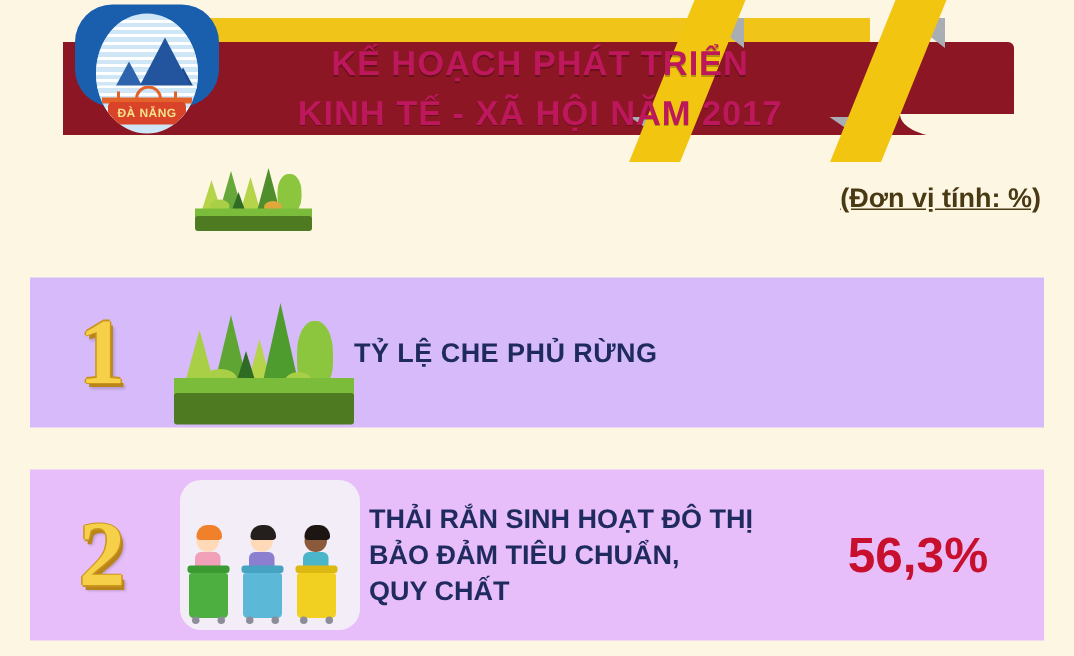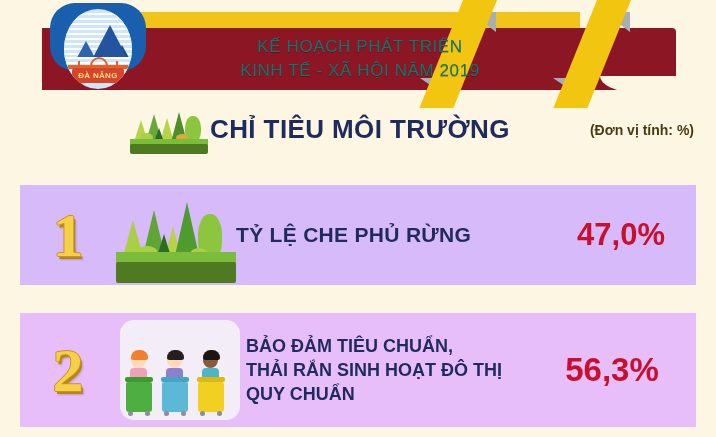--- a/index.html
+++ b/index.html
@@ -75,23 +75,23 @@
   }
 
   .title-block {
     position: absolute; left: 150px; top: 30px;
     width: 420px; height: 58px;
     display: flex; flex-direction: column;
     align-items: center; justify-content: center;
     z-index: 6;
   }
   .title-line {
-    color: #0f766e;
-    font-size: 17px;
-    font-weight: normal;
+    color: #be185d;
+    font-size: 23px;
+    font-weight: bold;
     letter-spacing: 0.6px;
     line-height: 1.42;
     white-space: nowrap;
     text-shadow: 0 1px 0 rgba(0,0,0,.25);
   }
 
   
   .logo {
     position: absolute; left: 50px; top: 3px;
     width: 96px; height: 68px;
@@ -178,22 +178,23 @@
   .subtitle-text {
     position: absolute; left: 210px; top: 14px;
     color: #1f2a5e;
     font-size: 26px; font-weight: bold;
     letter-spacing: .4px;
     white-space: nowrap;
   }
   .unit-text {
     position: absolute; right: 22px; top: 22px;
     color: #4a3a14;
-    font-size: 14px; font-weight: bold;
+    font-size: 18px; font-weight: bold;
     white-space: nowrap;
+    text-decoration: underline;
   }
 
   
   .row {
     position: absolute; left: 20px;
     width: 676px;
     display: flex; align-items: center;
   }
   .row1 { top: 185px; height: 100px; background: #d7baf9; }
   .row2 { top: 313px; height: 114px; background: #e7bef9; }
@@ -216,21 +217,21 @@
   .icon-cell { flex: 0 0 auto; position: relative; }
   .icon-cell.i1 { width: 120px; height: 96px; }
   .icon-cell.i2 { width: 130px; height: 112px; }
 
   .label {
     flex: 1 1 auto;
     color: #1f2a5e;
     font-weight: bold;
     padding-right: 8px;
   }
-  .row1 .label { font-size: 21px; letter-spacing: .3px; }
+  .row1 .label { font-size: 18px; letter-spacing: .3px; }
   .row2 .label { font-size: 18px; line-height: 1.34; }
 
   .pct {
     flex: 0 0 auto;
     color: #c8102e;
     font-weight: bold;
     text-align: center;
   }
   .row1 .pct { width: 150px; font-size: 31px; }
   .row2 .pct { width: 168px; font-size: 33px; }
@@ -318,21 +319,21 @@
   <div class="ribbon r1"></div>
 
   <div class="wedge top2"></div>
   <div class="wedge bot2"></div>
   <div class="ribbon r2"></div>
 
   <div class="band-red-notch"></div>
 
   <div class="title-block">
     <div class="title-line">KẾ HOẠCH PHÁT TRIỂN</div>
-    <div class="title-line">KINH TẾ - XÃ HỘI NĂM 2019</div>
+    <div class="title-line">KINH TẾ - XÃ HỘI NĂM 2017</div>
   </div>
 
   <div class="logo">
     <div class="logo-oval">
       <div class="logo-stripes"></div>
       <div class="mtn mid"></div>
       <div class="mtn small"></div>
       <div class="mtn big"></div>
       <div class="logo-water"></div>
       <div class="logo-bridge"></div>
@@ -352,21 +353,20 @@
       <div class="tree" style="left:30px; bottom:26%; border-width:0 7px 24px 7px; border-bottom-color:#b5d44a"></div>
       <div class="tree" style="left:41px; bottom:26%; border-width:0 8px 30px 8px; border-bottom-color:#4e8f2c"></div>
       <div class="tree" style="left:24px; bottom:26%; border-width:0 5px 14px 5px; border-bottom-color:#2f6b22"></div>
       <div class="blob" style="left:55px; bottom:26%; width:16px; height:26px; background:#8cc63f"></div>
       <div class="bush" style="left:10px; bottom:26%; width:13px; height:9px; background:#a8cf45"></div>
       <div class="bush" style="left:46px; bottom:26%; width:12px; height:8px; background:#e0a83a"></div>
       <div class="grass"></div>
       <div class="ground"></div>
     </div>
   </div>
-  <div class="subtitle-text">CHỈ TIÊU MÔI TRƯỜNG</div>
   <div class="unit-text">(Đơn vị tính: %)</div>
 </div>
 
 <div class="row row1">
   <div class="num">1</div>
 
   <div class="icon-cell i1">
     <div class="forest">
       <div class="tree" style="left:6px;  bottom:24%; border-width:0 11px 40px 11px; border-bottom-color:#a8cf45"></div>
       <div class="tree" style="left:26px; bottom:24%; border-width:0 12px 50px 12px; border-bottom-color:#5ea534"></div>
@@ -376,21 +376,20 @@
       <div class="blob" style="left:82px; bottom:24%; width:24px; height:46px; background:#8cc63f"></div>
       <div class="bush" style="left:20px; bottom:24%; width:22px; height:14px; background:#a8cf45"></div>
       <div class="bush" style="left:74px; bottom:24%; width:18px; height:12px; background:#a8cf45"></div>
       <div class="grass"></div>
       <div class="ground"></div>
     </div>
   </div>
 
   <div class="label">TỶ LỆ CHE PHỦ RỪNG</div>
 
-  <div class="pct">47,0%</div>
 </div>
 
 <div class="row row2">
   <div class="num">2</div>
 
   <div class="icon-cell i2">
     <div class="bins-bg"></div>
 
     <div class="kid" style="left:14px">
       <div class="kid-head" style="background:#ffd9b8"></div>
@@ -423,19 +422,19 @@
     </div>
     <div class="bin" style="left:82px">
       <div class="bin-lid" style="background:#dcb813"></div>
       <div class="bin-body" style="background:#f2d021"></div>
       <div class="wheel" style="left:2px"></div>
       <div class="wheel" style="left:19px"></div>
     </div>
   </div>
 
   <div class="label">
+    <div>THẢI RẮN SINH HOẠT ĐÔ THỊ</div>
     <div>BẢO ĐẢM TIÊU CHUẨN,</div>
-    <div>THẢI RẮN SINH HOẠT ĐÔ THỊ</div>
-    <div>QUY CHUẨN</div>
+    <div>QUY CHẤT</div>
   </div>
 
   <div class="pct">56,3%</div>
 </div>
 
 </body></html>

